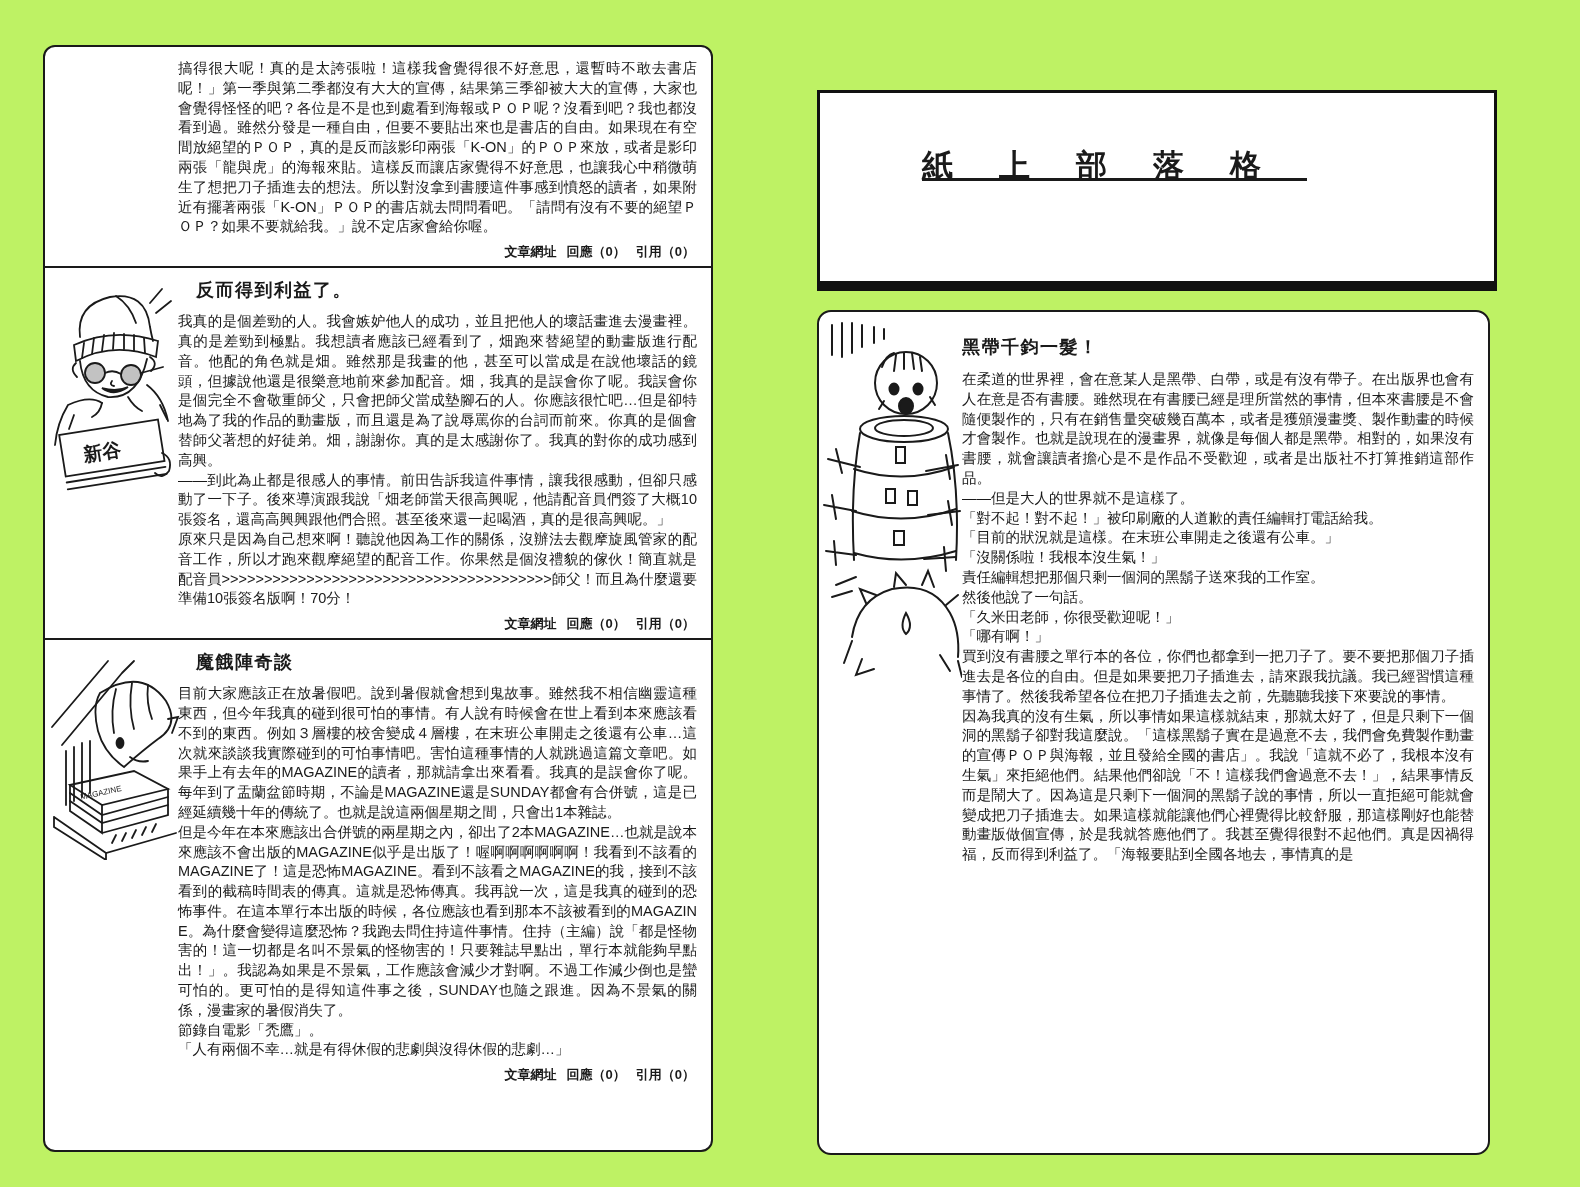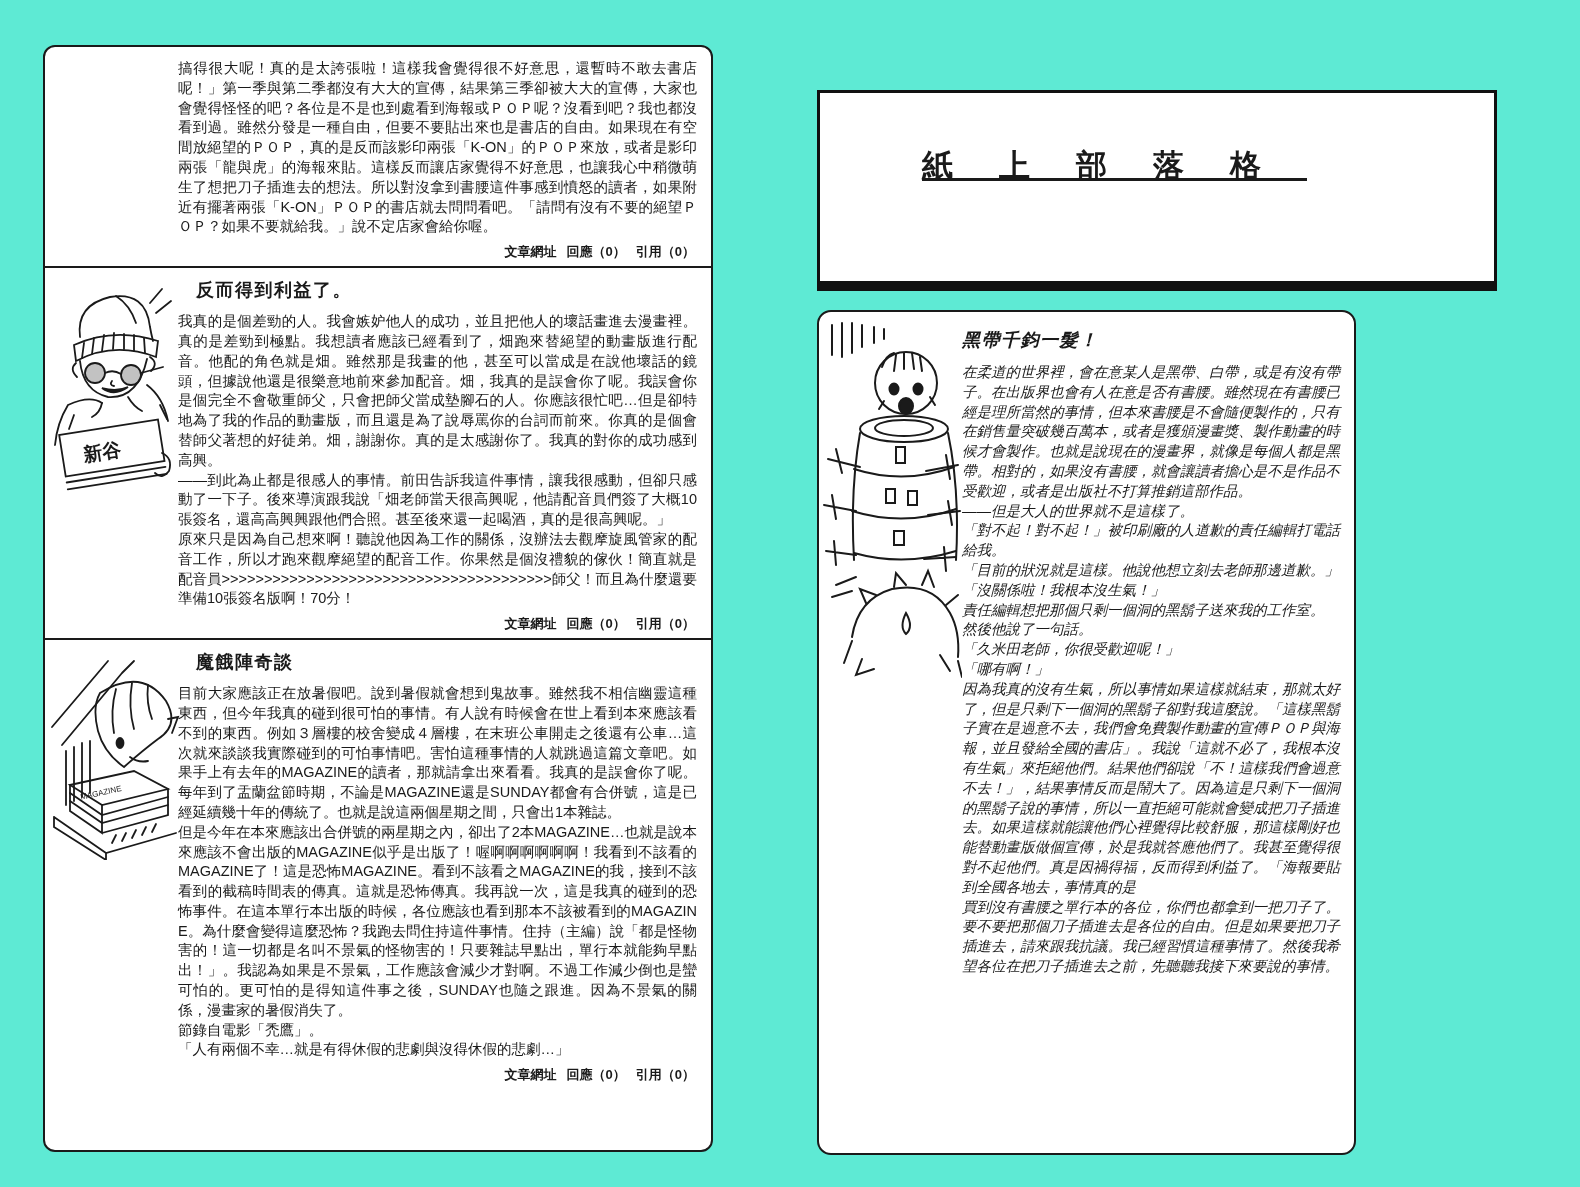--- a/index.html
+++ b/index.html
@@ -2,25 +2,25 @@
 <html><head>
 <meta charset="utf-8">
 <style>
   * { margin:0; padding:0; box-sizing:border-box; }
   html,body { width:1580px; height:1187px; }
   body {
     background:#ffffff;
     color:#1a1a1a;
     font-family:"Liberation Sans","DejaVu Sans",sans-serif;
   }
-  .spread { position:relative; width:1580px; height:1187px; background:#5eead4; overflow:hidden; }
+  .spread { position:relative; width:1580px; height:1187px; background:#bef264; overflow:hidden; }
 
   .panel { position:absolute; border:2px solid #1a1a1a; background:#fff; overflow:hidden; }
   .left-panel  { left:43px;  top:45px;  width:670px; height:1107px; border-radius:12px; padding-top:12px; }
-  .right-panel { left:817px; top:310px; width:539px; height:845px;  border-radius:14px; padding-top:13px;font-style:italic; }
+  .right-panel { left:817px; top:310px; width:673px; height:845px;  border-radius:14px; padding-top:20px; }
 
   .masthead {
     position:absolute; left:817px; top:90px; width:680px; height:201px;
     background:#fff; border:3px solid #111; border-bottom:10px solid #111;text-decoration:underline;
   }
   .masthead span {
     display:block; padding:52px 0 0 102px;
     font-size:31px; font-weight:bold; letter-spacing:46px; white-space:nowrap;
   }
 
@@ -81,28 +81,28 @@
 
   <div class="masthead">
     <span>紙上部落格</span>
   </div>
 
   <section class="panel right-panel">
     <h3 class="post-heading right-heading">黑帶千鈞一髮！</h3>
     <p class="tx-r">在柔道的世界裡，會在意某人是黑帶、白帶，或是有沒有帶子。在出版界也會有人在意是否有書腰。雖然現在有書腰已經是理所當然的事情，但本來書腰是不會隨便製作的，只有在銷售量突破幾百萬本，或者是獲頒漫畫獎、製作動畫的時候才會製作。也就是說現在的漫畫界，就像是每個人都是黑帶。相對的，如果沒有書腰，就會讓讀者擔心是不是作品不受歡迎，或者是出版社不打算推銷這部作品。</p>
     <p class="tx-r">——但是大人的世界就不是這樣了。</p>
     <p class="tx-r">「對不起！對不起！」被印刷廠的人道歉的責任編輯打電話給我。</p>
-    <p class="tx-r">「目前的狀況就是這樣。他說他想立刻去老師那邊道歉。」</p>
+    <p class="tx-r">「目前的狀況就是這樣。在末班公車開走之後還有公車。」</p>
     <p class="tx-r">「沒關係啦！我根本沒生氣！」</p>
     <p class="tx-r">責任編輯想把那個只剩一個洞的黑鬍子送來我的工作室。</p>
     <p class="tx-r">然後他說了一句話。</p>
     <p class="tx-r">「久米田老師，你很受歡迎呢！」</p>
     <p class="tx-r">「哪有啊！」</p>
+    <p class="tx-r">買到沒有書腰之單行本的各位，你們也都拿到一把刀子了。要不要把那個刀子插進去是各位的自由。但是如果要把刀子插進去，請來跟我抗議。我已經習慣這種事情了。然後我希望各位在把刀子插進去之前，先聽聽我接下來要說的事情。</p>
     <p class="tx-r">因為我真的沒有生氣，所以事情如果這樣就結束，那就太好了，但是只剩下一個洞的黑鬍子卻對我這麼說。「這樣黑鬍子實在是過意不去，我們會免費製作動畫的宣傳ＰＯＰ與海報，並且發給全國的書店」。我說「這就不必了，我根本沒有生氣」來拒絕他們。結果他們卻說「不！這樣我們會過意不去！」，結果事情反而是鬧大了。因為這是只剩下一個洞的黑鬍子說的事情，所以一直拒絕可能就會變成把刀子插進去。如果這樣就能讓他們心裡覺得比較舒服，那這樣剛好也能替動畫版做個宣傳，於是我就答應他們了。我甚至覺得很對不起他們。真是因禍得福，反而得到利益了。「海報要貼到全國各地去，事情真的是</p>
-    <p class="tx-r">買到沒有書腰之單行本的各位，你們也都拿到一把刀子了。要不要把那個刀子插進去是各位的自由。但是如果要把刀子插進去，請來跟我抗議。我已經習慣這種事情了。然後我希望各位在把刀子插進去之前，先聽聽我接下來要說的事情。</p>
   </section>
 
   <div class="illu" style="left:50px; top:283px; width:128px; height:208px;">
     <svg viewBox="0 0 128 208" aria-hidden="true">
       <g stroke="#1a1a1a" stroke-width="1.8" fill="none" stroke-linecap="round">
         <path d="M30 54 Q26 22 60 14 Q96 8 100 44 Q101 50 103 58"></path>
         <path d="M66 13 Q80 22 86 40"></path>
         <path d="M100 20 L112 6 M106 30 L121 18"></path>
         <path d="M24 62 Q64 44 108 58 L106 74 Q64 58 26 78 Z"></path>
         <path d="M34 60 L32 75 M44 55 L42 71 M54 52 L52 68 M64 50 L63 66 M74 51 L74 66 M84 52 L84 68 M94 55 L95 70"></path>

